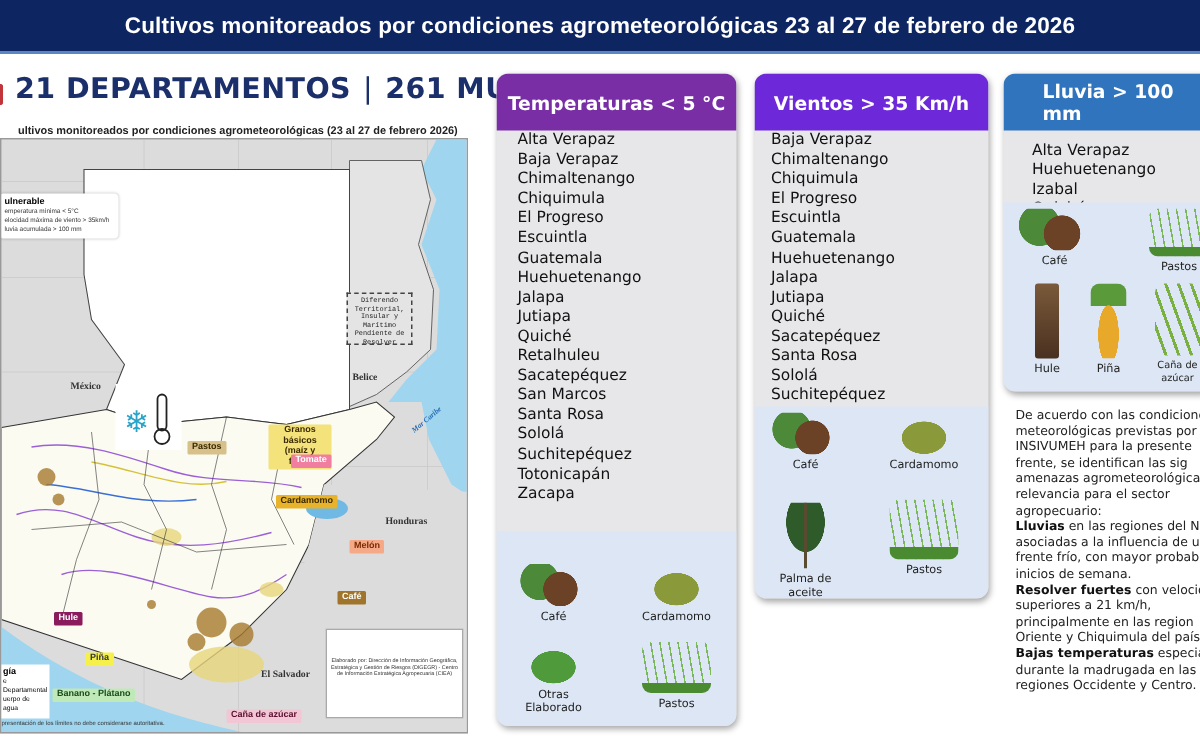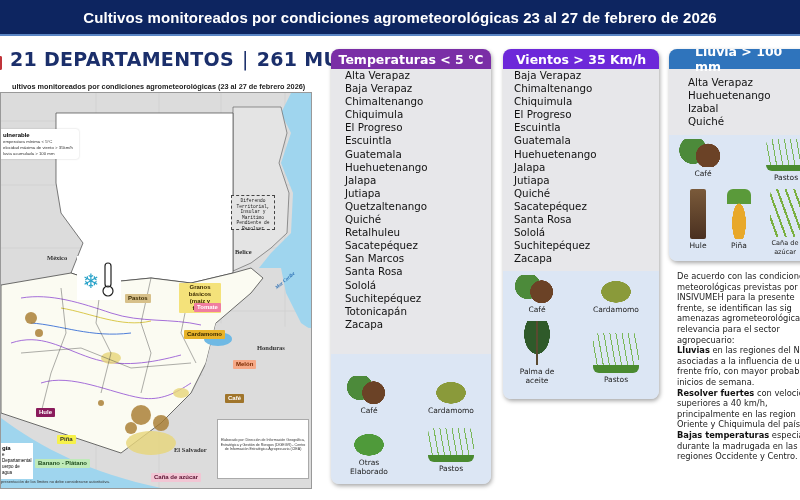--- a/index.html
+++ b/index.html
@@ -14,21 +14,21 @@
 .legend-box{position:absolute;left:-2px;top:36px;width:80px;height:30px;background:#fff;border-radius:3px;box-shadow:0 0 2px rgba(0,0,0,.2);padding:3px 4px;font-size:4.3px;color:#333;line-height:6px}
 .legend-box b{font-size:6px;color:#000}
 .map-lbl{position:absolute;font-size:6px;font-weight:bold;padding:1px 3px;white-space:nowrap;line-height:7px;border-radius:1px}
 .country{position:absolute;font-family:"Liberation Serif",serif;font-weight:bold;font-size:6.5px;color:#333}
 .disp-box{position:absolute;left:230px;top:102px;width:44px;height:35px;border:1px dashed #444;font-family:"Liberation Mono",monospace;font-size:4.6px;text-align:center;line-height:5.6px;padding-top:2px;color:#222;background:#e4e4e4}
 .credits{position:absolute;left:216px;top:326px;width:92px;height:60px;background:#fff;border:1px solid #aaa;font-size:3.6px;color:#333;text-align:center;padding:18px 2px 2px;line-height:4.5px}
 .legend2{position:absolute;left:-2px;top:350px;width:34px;height:36px;background:#fff;font-size:4.5px;padding:2px 3px;line-height:6px}
 .legend2 b{font-size:6px}
 .map-note{position:absolute;left:0;top:386px;font-size:4px;color:#333}
 .card{position:absolute;top:49px;border-radius:8px;background:#e7e7ea;box-shadow:1px 2px 4px rgba(0,0,0,.35);overflow:hidden}
-.card-h{height:20px;display:flex;align-items:center;justify-content:center;color:#fff;font-weight:bold;font-size:12.5px;font-family:"DejaVu Sans",sans-serif}
+.card-h{height:38px;display:flex;align-items:center;justify-content:center;color:#fff;font-weight:bold;font-size:12.5px;font-family:"DejaVu Sans",sans-serif}
 .card-list{padding:0 0 0 14px;font-family:"DejaVu Sans",sans-serif;font-weight:normal;font-size:10.3px;color:#111;line-height:13.1px;list-style:none}
 .crops{position:absolute;left:0;right:0;bottom:0;background:#dce6f4}
 .crop{position:absolute;text-align:center;font-family:"DejaVu Sans",sans-serif;font-size:7.5px;color:#222;line-height:9px}
 .crop .pic{margin:0 auto 2px;border-radius:6px}
 .desc{position:absolute;left:677px;top:271px;width:123px;font-family:"DejaVu Sans",sans-serif;font-size:8.3px;line-height:10.6px;color:#222;white-space:nowrap;overflow:hidden}
 .desc b{color:#111}
 </style>
 </head>
 <body>
 
@@ -152,21 +152,20 @@
     <li>Alta Verapaz</li>
     <li>Baja Verapaz</li>
     <li>Chimaltenango</li>
     <li>Chiquimula</li>
     <li>El Progreso</li>
     <li>Escuintla</li>
     <li>Guatemala</li>
     <li>Huehuetenango</li>
     <li>Jalapa</li>
     <li>Jutiapa</li>
-    <li>Quetzaltenango</li>
     <li>Quiché</li>
     <li>Retalhuleu</li>
     <li>Sacatepéquez</li>
     <li>San Marcos</li>
     <li>Santa Rosa</li>
     <li>Sololá</li>
     <li>Suchitepéquez</li>
     <li>Totonicapán</li>
     <li>Zacapa</li>
   </ul>
@@ -211,21 +210,21 @@
   </ul>
   <div class="crops" style="height:128px">
     <div class="crop" style="left:4px;top:4px;width:60px">
       <div class="pic" style="width:46px;height:28px;background:radial-gradient(circle at 60% 60%,#6b4226 0 35%,transparent 36%),radial-gradient(circle at 30% 40%,#4c8a3a 0 35%,transparent 36%)"></div>
       <span>Café</span>
     </div>
     <div class="crop" style="left:80px;top:4px;width:66px">
       <div class="pic" style="width:46px;height:28px;background:radial-gradient(ellipse at 50% 60%,#8a9a3a 0 45%,transparent 46%)"></div>
       <span>Cardamomo</span>
     </div>
-    <div class="crop" style="left:4px;top:50px;width:60px">
+    <div class="crop" style="left:4px;top:64px;width:60px">
       <div class="pic" style="width:40px;height:44px;background:linear-gradient(to right,transparent 47%,#5a4a30 47% 53%,transparent 53%),radial-gradient(ellipse at 50% 30%,#2f5a2a 0 45%,transparent 46%)"></div>
       <span style="display:inline-block;width:44px">Palma de aceite</span>
     </div>
     <div class="crop" style="left:80px;top:62px;width:66px">
       <div class="pic" style="width:46px;height:40px;background:linear-gradient(to top,#4a8a30 0 20%,transparent 20%),repeating-linear-gradient(80deg,transparent 0 5px,#7ab85a 5px 6px)"></div>
       <span>Pastos</span>
     </div>
   </div>
 </div>
 
@@ -267,19 +266,19 @@
   <div>INSIVUMEH para la presente</div>
   <div>frente, se identifican las sig</div>
   <div>amenazas agrometeorológicas</div>
   <div>relevancia para el sector</div>
   <div>agropecuario:</div>
   <div><b>Lluvias</b><span> en las regiones del No</span></div>
   <div>asociadas a la influencia de u</div>
   <div>frente frío, con mayor probab</div>
   <div>inicios de semana.</div>
   <div><b>Resolver fuertes</b><span> con velocida</span></div>
-  <div>superiores a 40 km/h,</div>
+  <div>superiores a 21 km/h,</div>
   <div>principalmente en las region</div>
   <div>Oriente y Chiquimula del país.</div>
   <div><b>Bajas temperaturas</b><span> especial</span></div>
   <div>durante la madrugada en las</div>
   <div>regiones Occidente y Centro.</div>
 </div>
 
 </body></html>

